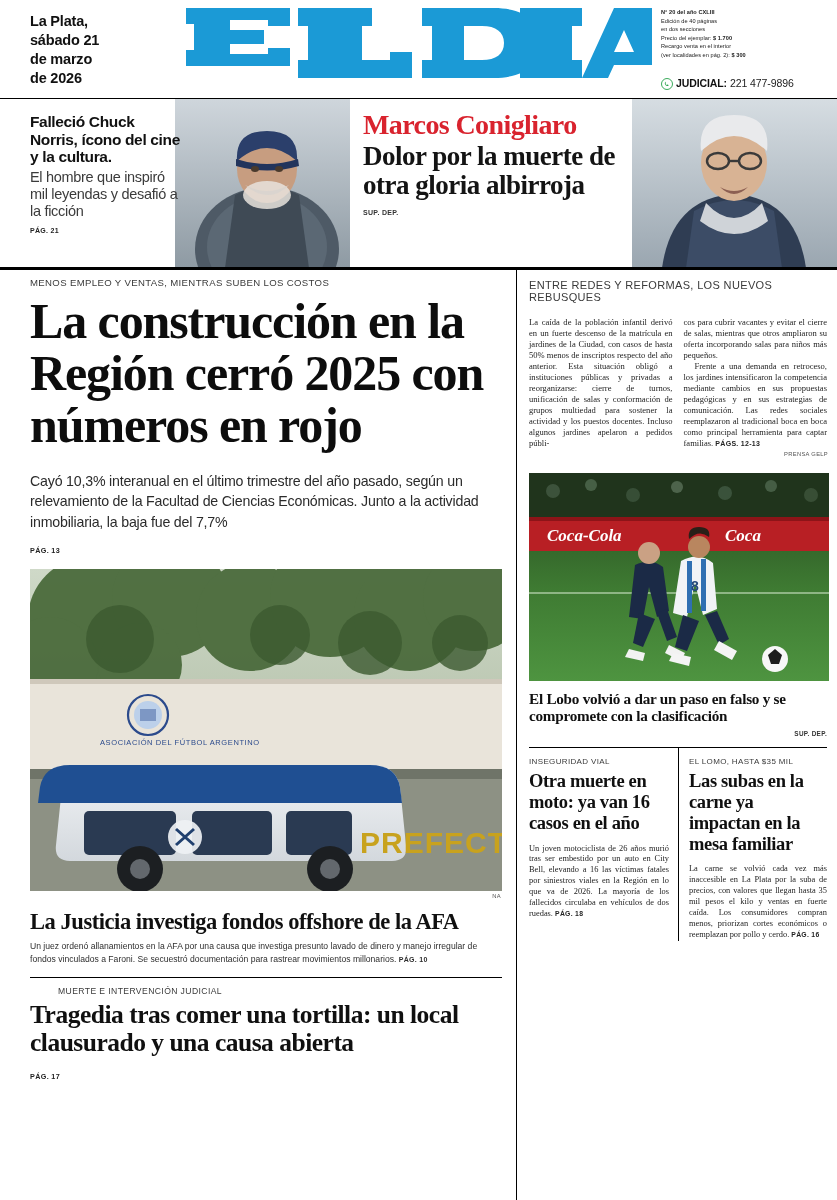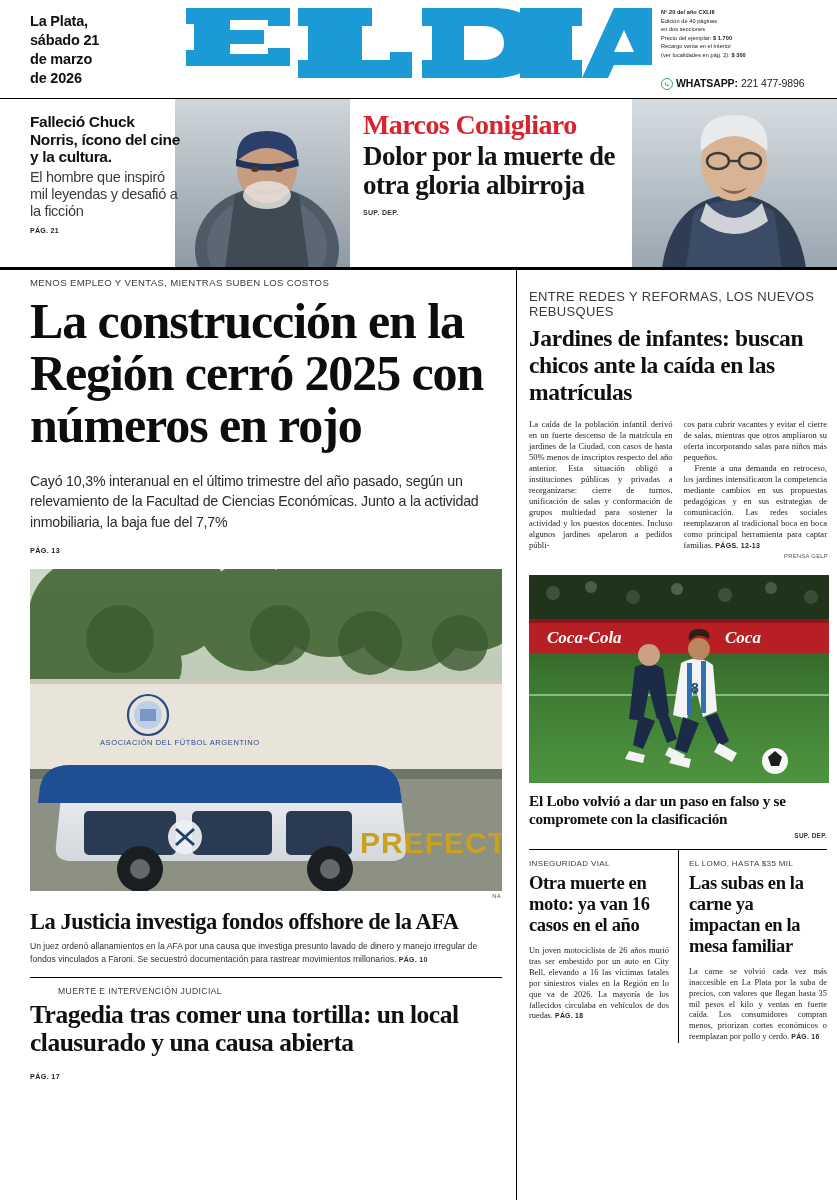--- a/index.html
+++ b/index.html
@@ -100,21 +100,21 @@
   .afa-body .pg { font-weight: bold; font-size: 7px; letter-spacing:.3px;}
   .rule { border-top: 1px solid #000; margin-top: 12px; }
 
   .tort-kicker { font-size: 8.6px; letter-spacing:.4px; color:#3a3a3a; margin-top: 8px; text-transform:uppercase;padding-left:28px;}
   .tort-head {
     font-family:"Liberation Serif", serif; font-weight:bold; font-size: 25.5px;
     line-height: 1.12; color:#101010; margin-top: 5px; letter-spacing:-0.5px;
   }
 
   
-  .r-kicker { font-size: 13px; letter-spacing:.35px; color:#3a3a3a; padding-top:19px; text-transform:uppercase;}
+  .r-kicker { font-size: 11px; letter-spacing:.35px; color:#3a3a3a; padding-top:9px; text-transform:uppercase;}
   .r-head {
     font-family:"Liberation Serif", serif; font-weight:bold; font-size: 23.5px;
     line-height: 1.14; color:#101010; margin-top: 6px; letter-spacing:-0.4px;
   }
   .r-cols { display:flex; gap: 11px; margin-top: 14px; }
   .r-col { width: 145px; font-family:"Liberation Serif", serif;
            font-size: 8.55px; line-height: 1.285; color:#232323; text-align: justify; }
   .r-col p + p { text-indent: 11px; }
   .r-col .pg { font-family:"Liberation Sans", sans-serif; font-weight:bold; font-size:7px; letter-spacing:.3px;}
 
@@ -185,21 +185,21 @@
       <div>
         <span>(ver localidades en pág. 2):</span>
         <span class="b">$ 300</span>
       </div>
 
       <div class="wa">
         <svg class="wa-ico" viewBox="0 0 24 24">
           <circle cx="12" cy="12" r="11" fill="none" stroke="#25a24a" stroke-width="1.8"></circle>
           <path d="M8.2 7.6c.3-.1.7 0 .9.4l.8 1.6c.1.3 0 .6-.2.8l-.6.5c-.1.1-.2.3-.1.5.5 1.1 1.4 2 2.5 2.5.2.1.4 0 .5-.1l.5-.6c.2-.2.5-.3.8-.2l1.6.8c.4.2.5.6.4.9-.3.9-1.2 1.5-2.2 1.4-2.9-.3-5.3-2.7-5.6-5.6-.1-1 .5-1.9 1.4-2.2 z" fill="#25a24a"></path>
         </svg>
-        <span class="wa-label">WHATSAPP:</span>
+        <span class="wa-label">JUDICIAL:</span>
         <span class="wa-num">221 477-9896</span>
       </div>
     </div>
   </div>
 
   <div class="banner">
 
     <div class="ph ph-norris">
       <svg width="175" height="169" viewBox="0 0 175 169">
         <defs>
@@ -335,21 +335,20 @@
 
       <div class="tort-kicker">MUERTE E INTERVENCIÓN JUDICIAL</div>
       <h2 class="tort-head">Tragedia tras comer una tortilla: un local clausurado y una causa abierta</h2>
       <div class="pag">PÁG. 17</div>
     </div>
 
     <div class="col-right">
       <div class="col-right-inner">
 
         <div class="r-kicker">ENTRE REDES Y REFORMAS, LOS NUEVOS REBUSQUES</div>
-        <h2 class="r-head">Jardines de infantes: buscan chicos ante la caída en las matrículas</h2>
 
         <div class="r-cols">
           <div class="r-col">
             <p>La caída de la población infantil derivó en un fuerte descenso de la matrícula en jardines de la Ciudad, con casos de hasta 50% menos de inscriptos respecto del año anterior. Esta situación obligó a instituciones públicas y privadas a reorganizarse: cierre de turnos, unificación de salas y conformación de grupos multiedad para sostener la actividad y los puestos docentes. Incluso algunos jardines apelaron a pedidos públi-</p>
           </div>
           <div class="r-col">
             <p>cos para cubrir vacantes y evitar el cierre de salas, mientras que otros ampliaron su oferta incorporando salas para niños más pequeños.</p>
             <p>
               <span>Frente a una demanda en retroceso, los jardines intensificaron la competencia mediante cambios en sus propuestas pedagógicas y en sus estrategias de comunicación. Las redes sociales reemplazaron al tradicional boca en boca como principal herramienta para captar familias.</span>
               <span class="pg">PÁGS. 12-13</span>

